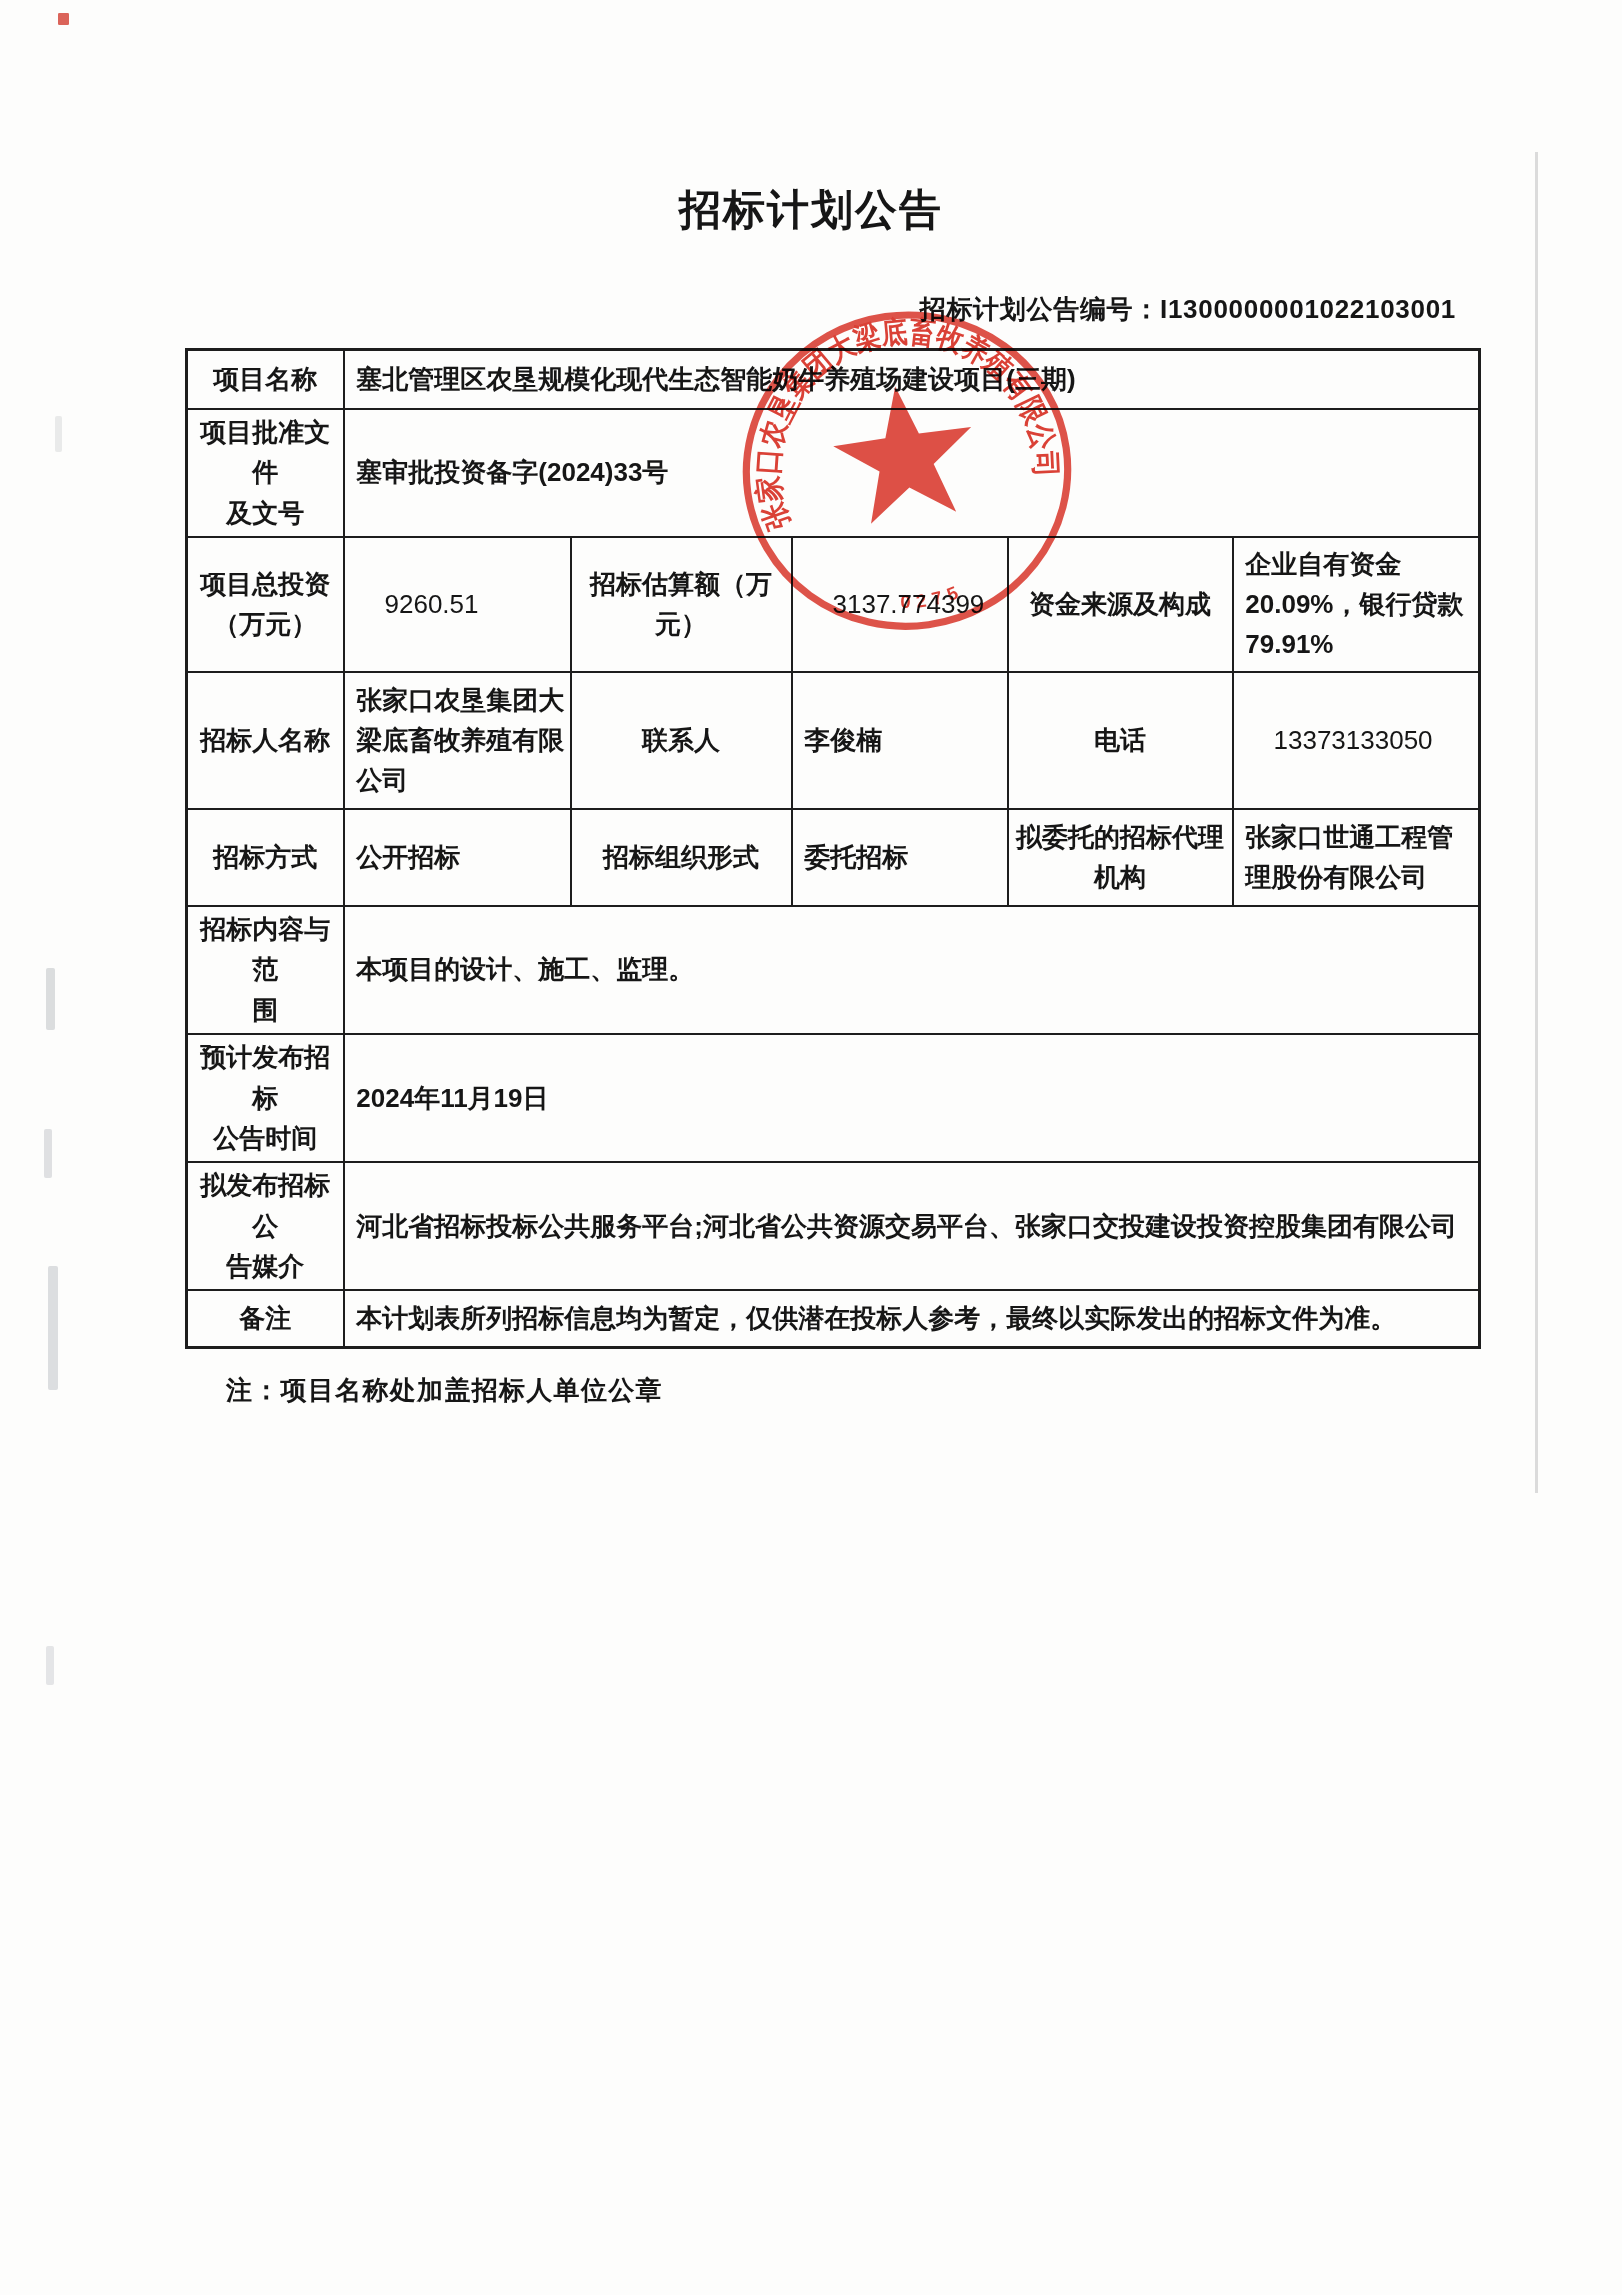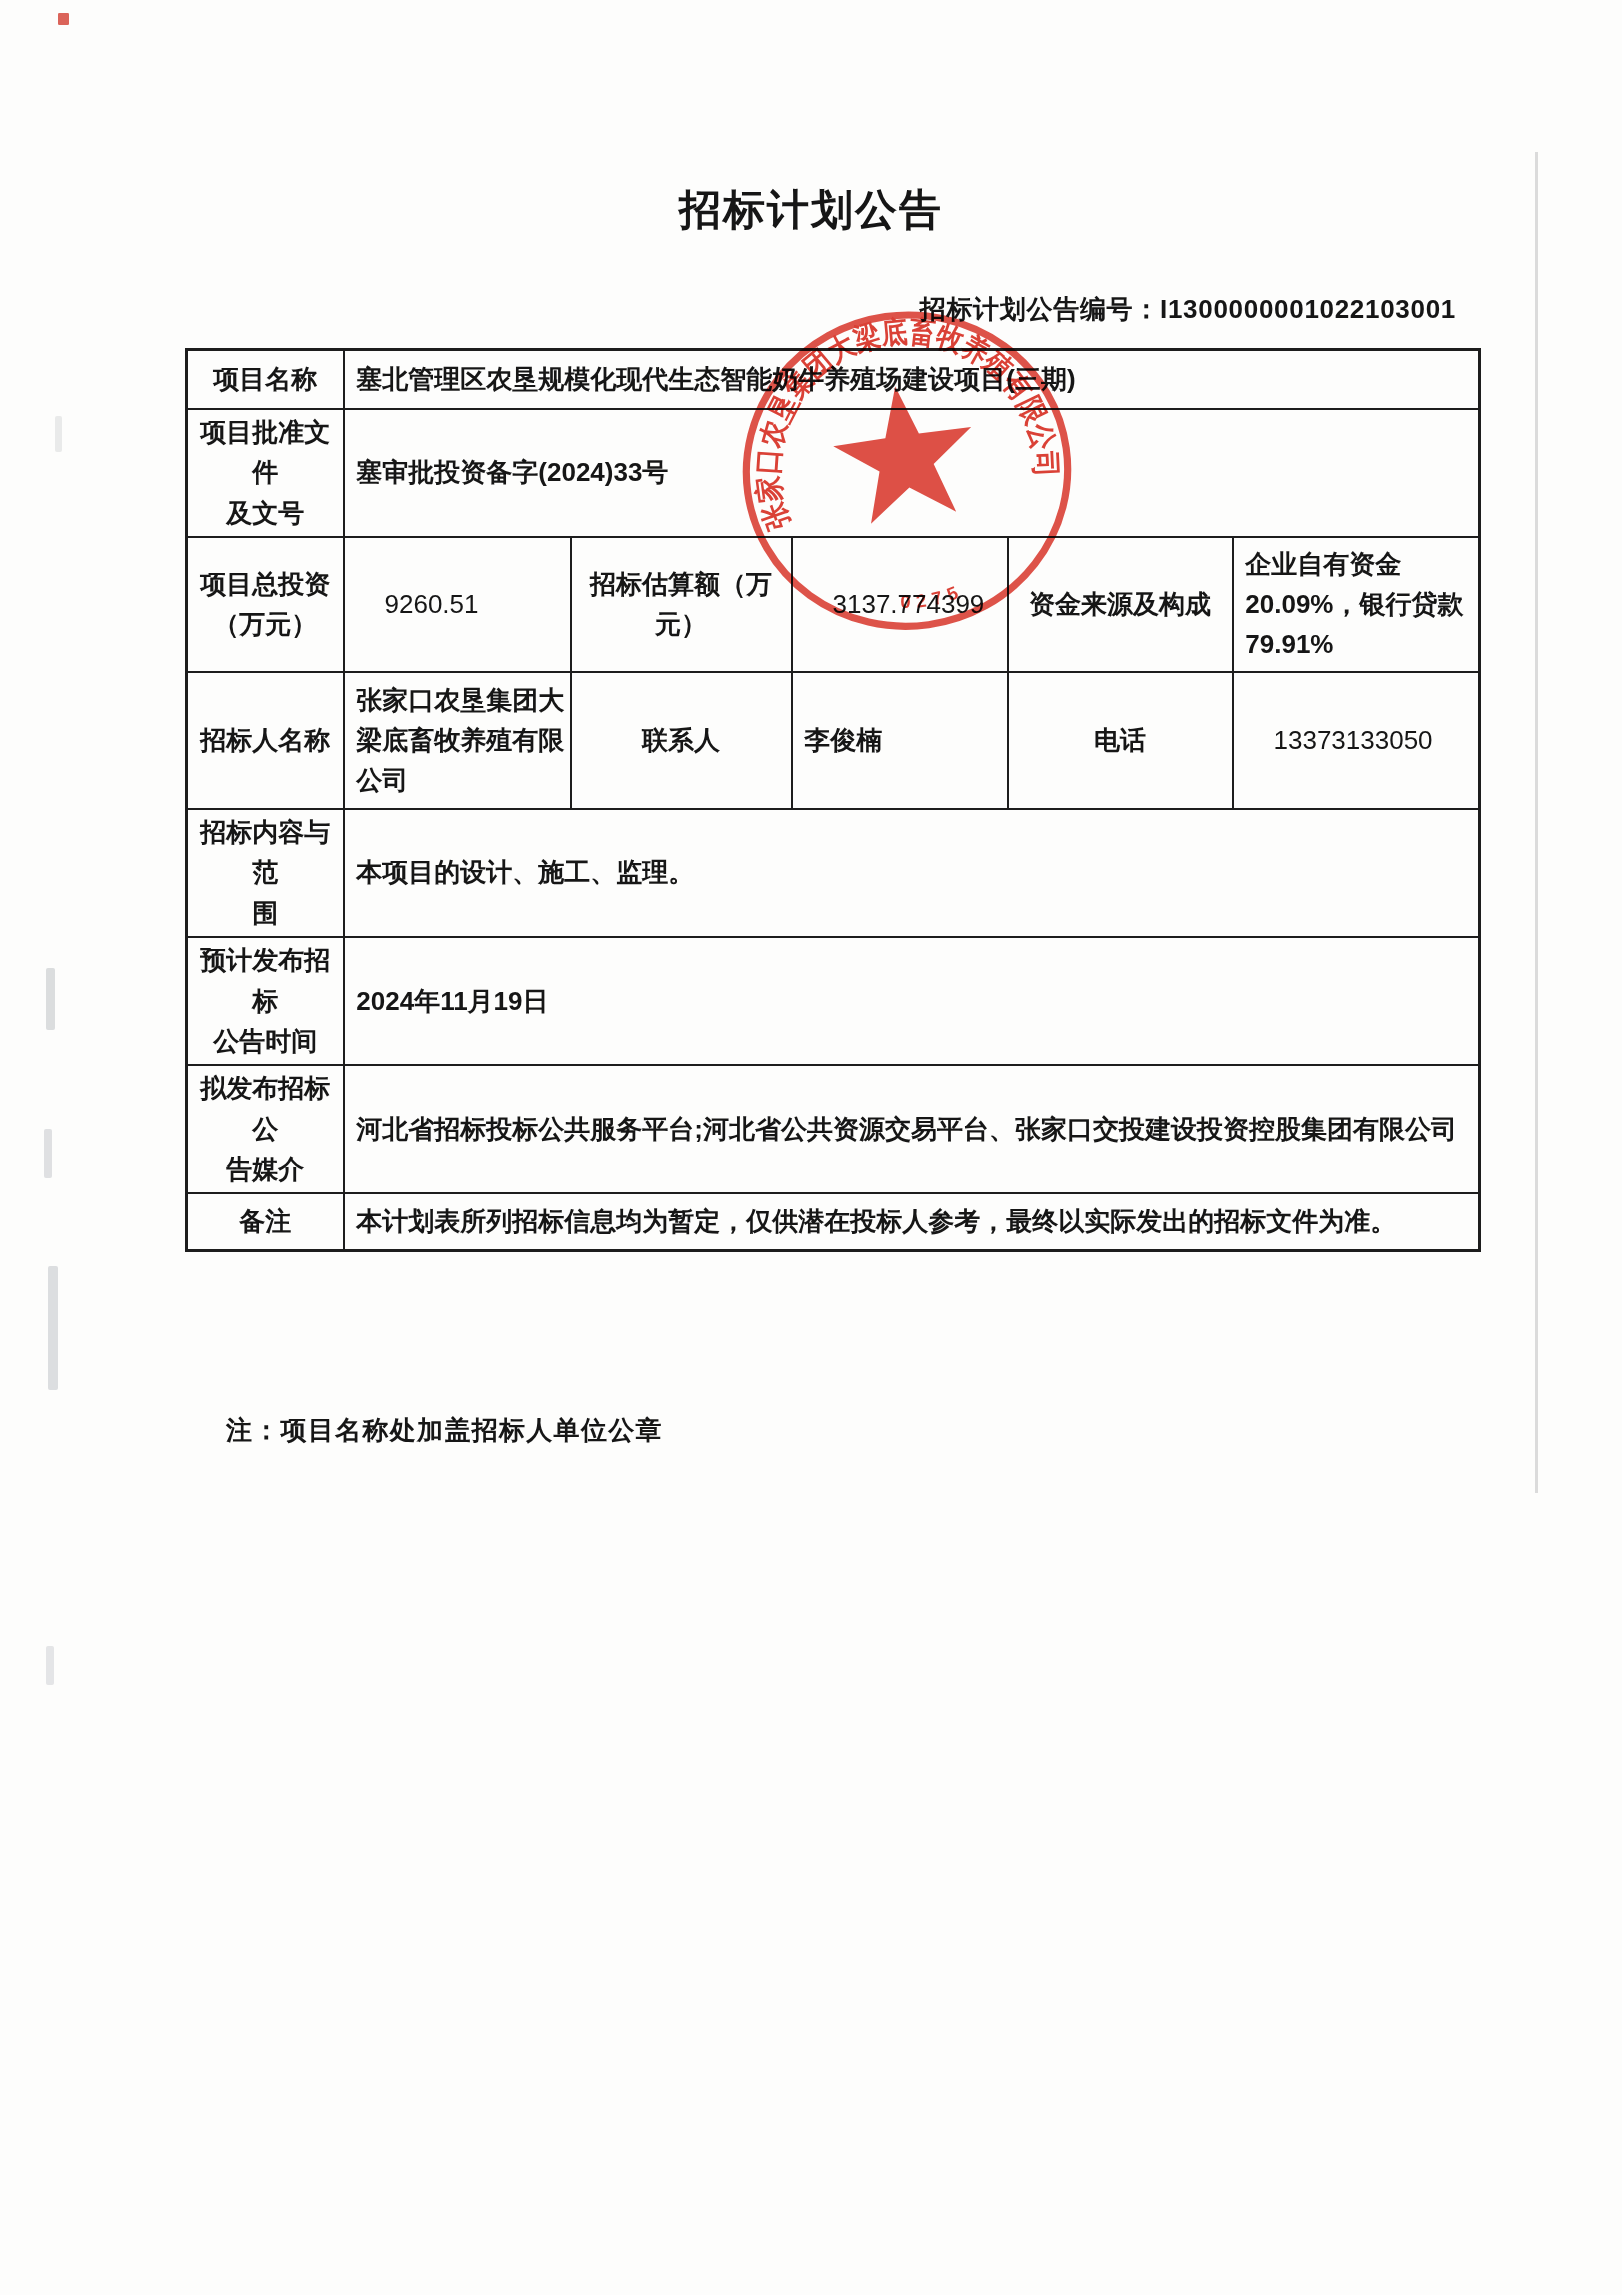--- a/index.html
+++ b/index.html
@@ -40,21 +40,21 @@
     vertical-align:middle;
     white-space:pre-line;
     overflow:hidden;
   }
   td.lab{font-weight:700;text-align:center;padding:2.6px 3.9px;}
   td.val{font-weight:600;text-align:left;padding:2.6px 1.3px 2.6px 11.8px;}
   td.val.num{font-weight:400;padding-left:40px;}
 
   .footnote{
     position:absolute;left:226px;top:1373px;
-    font-size:26px;font-weight:700;letter-spacing:1.3px;margin-top:40px;
+    font-size:26px;font-weight:700;letter-spacing:1.3px;
   }
 
   .stamp{
     position:absolute;left:724px;top:302px;width:366px;height:353px;
     mix-blend-mode:multiply;opacity:.92;
     pointer-events:none;
   }
   .stamp svg{display:block;}
 </style>
 </head>
@@ -102,20 +102,29 @@
     <td class="val">企业自有资金20.09%，银行贷款79.91%</td>
   </tr>
   <tr style="height:137px">
     <td class="lab">招标人名称</td>
     <td class="val">张家口农垦集团大梁底畜牧养殖有限公司</td>
     <td class="lab">联系人</td>
     <td class="val">李俊楠</td>
     <td class="lab">电话</td>
     <td class="val num">13373133050</td>
   </tr>
+  <tr style="height:97px">
+    <td class="lab">招标方式</td>
+    <td class="val">公开招标</td>
+    <td class="lab">招标组织形式</td>
+    <td class="val">委托招标</td>
+    <td class="lab">拟委托的招标代理
+机构</td>
+    <td class="val">张家口世通工程管理股份有限公司</td>
+  </tr>
   <tr style="height:94px">
     <td class="lab">招标内容与范
 围</td>
     <td class="val" colspan="5">本项目的设计、施工、监理。</td>
   </tr>
   <tr style="height:97px">
     <td class="lab">预计发布招标
 公告时间</td>
     <td class="val" colspan="5">2024年11月19日</td>
   </tr>

